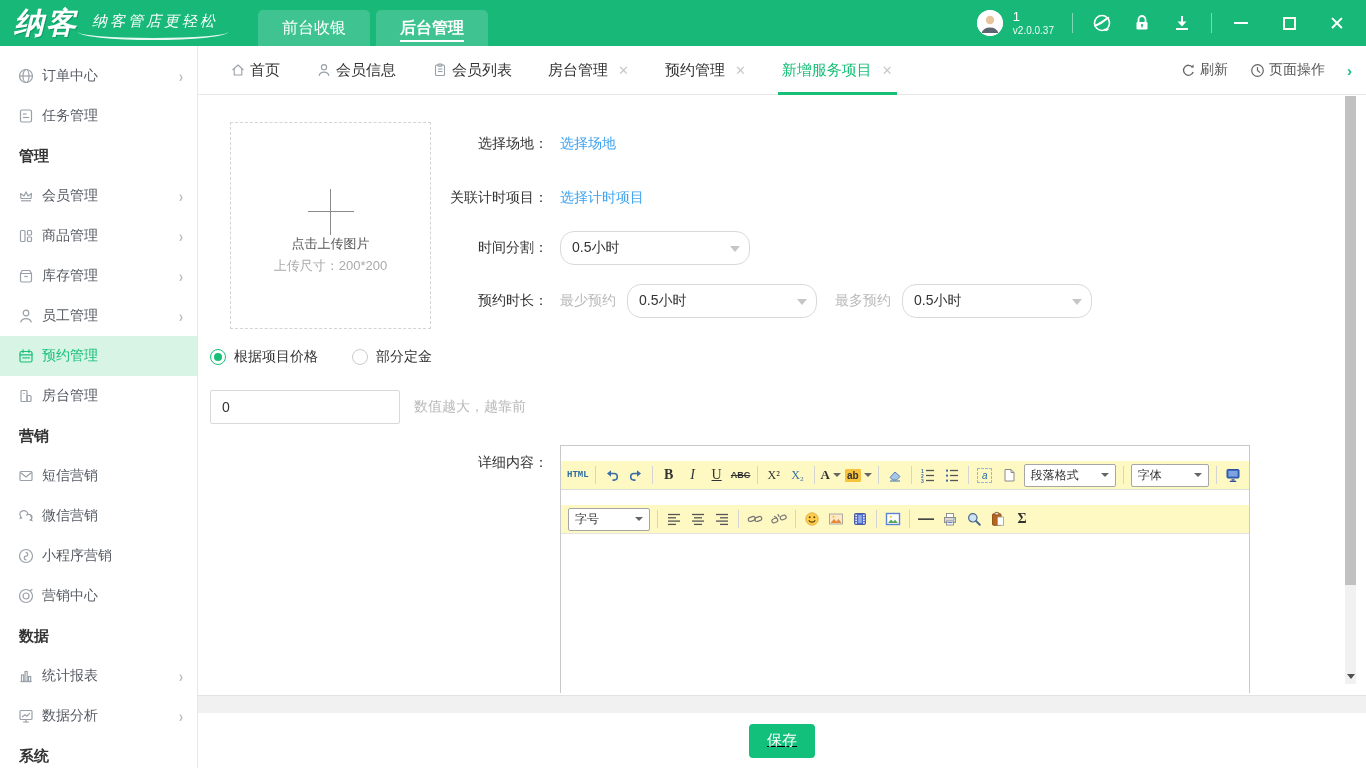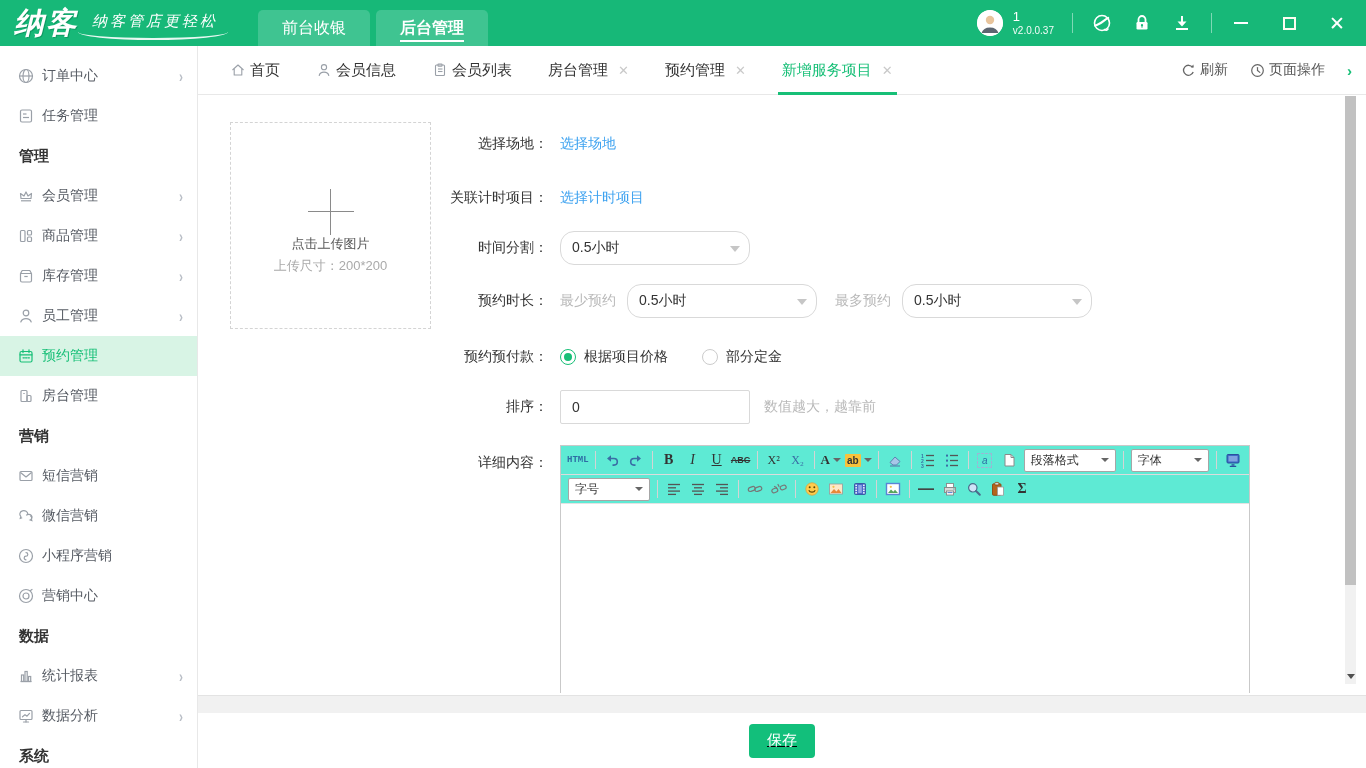--- a/index.html
+++ b/index.html
@@ -64,21 +64,21 @@
   .selectbox { width:190px; height:34px; border:1px solid #d9d9d9; border-radius:14px; background:#fff; display:flex; align-items:center; padding:0 26px 0 11px; font-size:14px; color:#333; position:relative; cursor:pointer; }
   .selectbox .caret { position:absolute; right:9px; top:14px; width:0; height:0; border-left:5px solid transparent; border-right:5px solid transparent; border-top:6px solid #c6c6c6; }
   .textinput { width:190px; height:34px; border:1px solid #d9d9d9; border-radius:2px; padding:0 11px; font-size:14px; color:#333; display:flex; align-items:center; }
   .radio { width:16px; height:16px; border-radius:50%; border:1px solid #ccc; position:relative; background:#fff; flex:0 0 16px; cursor:pointer; }
   .radio.checked { border-color:#17bf77; }
   .radio.checked::after { content:""; position:absolute; left:3px; top:3px; width:8px; height:8px; border-radius:50%; background:#17bf77; }
   .radio-lbl { font-size:14px; color:#333; margin-left:8px; cursor:pointer; }
 
   
   .editor { position:absolute; left:362px; top:350px; width:690px; height:248px; border:1px solid #c9c9c9; background:#fff; }
-  .etoolbar { background:#5eead4; border-bottom:1px solid #dcdcdc; padding:2px 4px; display:flex; align-items:center; flex-wrap:nowrap; height:29px; }
+  .etoolbar { background:#fef9c3; border-bottom:1px solid #dcdcdc; padding:2px 4px; display:flex; align-items:center; flex-wrap:nowrap; height:29px;margin-top:15px; }
   .etoolbar.row2 { border-bottom:1px solid #e3e3e3; }
   .ebtn { min-width:24px; height:23px; display:flex; align-items:center; justify-content:center; border-radius:2px; cursor:pointer; color:#333; padding:0 2px; }
   .esep { width:1px; height:18px; background:#d4d4d4; margin:0 4px; }
   .e-html { color:#2e6da4; font-size:9px; font-weight:bold; font-family:"Liberation Mono","DejaVu Sans Mono",monospace; }
   .e-b { font-family:"Liberation Serif","DejaVu Serif",serif; font-weight:bold; font-size:14px; }
   .e-i { font-family:"Liberation Serif","DejaVu Serif",serif; font-style:italic; font-size:14px; }
   .e-u { font-family:"Liberation Serif","DejaVu Serif",serif; font-size:14px; text-decoration:underline; }
   .e-abc { font-size:9px; font-weight:bold; text-decoration:line-through; }
   .e-x2 { font-size:12px; font-family:"Liberation Serif","DejaVu Serif",serif; }
   .e-A { font-size:13px; font-family:"Liberation Serif","DejaVu Serif",serif; font-weight:bold; }
@@ -446,35 +446,33 @@
       </div>
       <span class="ghost" style="margin-left:7px;">最多预约</span>
       <div class="selectbox">
         <span>0.5小时</span>
         <span class="caret"></span>
       </div>
     </div>
   </div>
 
   <div class="frow" style="top:252px;height:20px;">
-    <div class="flabel">预约预付款：</div>
     <div class="ffield" style="gap:34px;">
       <span style="display:flex;align-items:center;">
         <span class="radio checked"></span>
         <span class="radio-lbl">根据项目价格</span>
       </span>
       <span style="display:flex;align-items:center;">
         <span class="radio"></span>
         <span class="radio-lbl">部分定金</span>
       </span>
     </div>
   </div>
 
   <div class="frow" style="top:295px;height:34px;">
-    <div class="flabel">排序：</div>
     <div class="ffield" style="gap:14px;">
       <div class="textinput">
           <span>0</span>
         </div>
       <span class="ghost">数值越大，越靠前</span>
     </div>
   </div>
 
   <div class="frow" style="top:358px;height:20px;">
     <div class="flabel">详细内容：</div>

